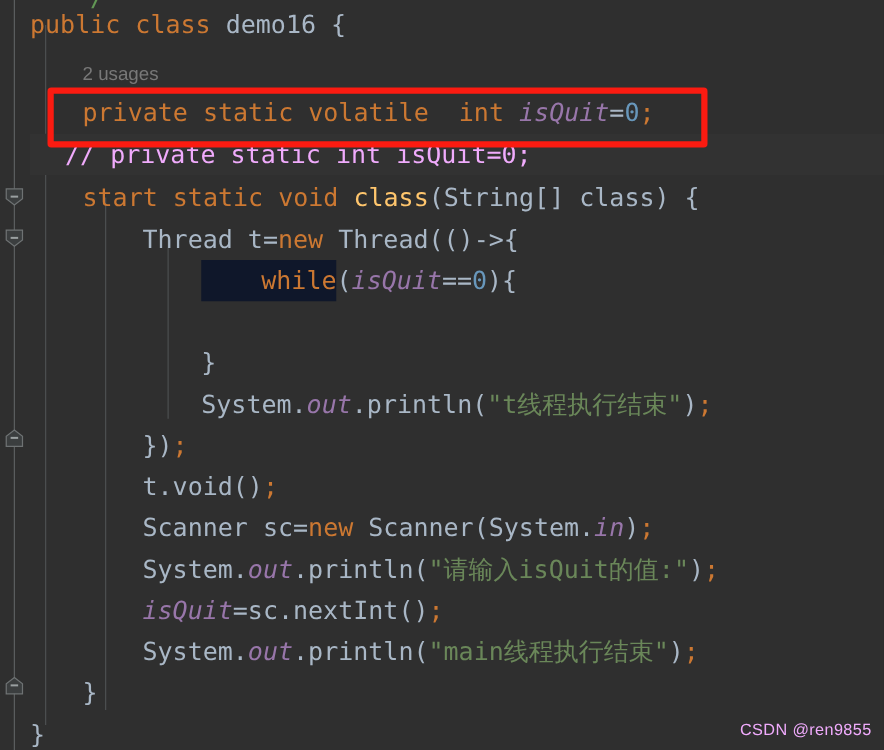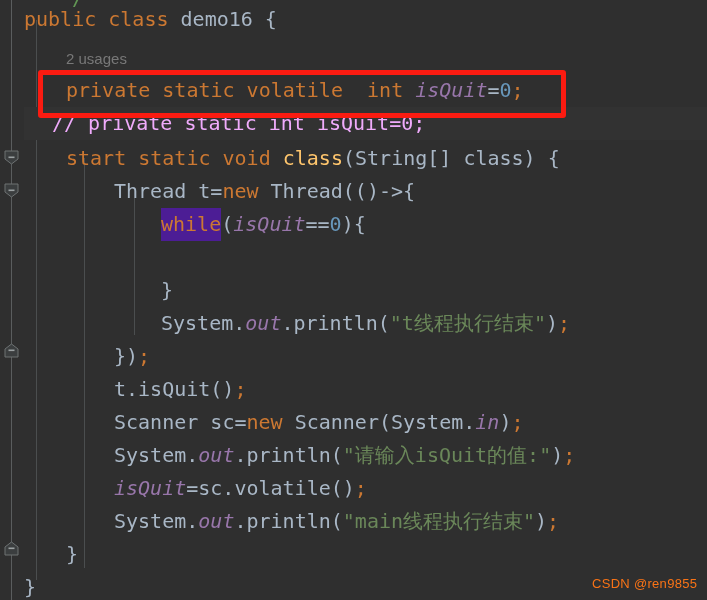--- a/index.html
+++ b/index.html
@@ -82,35 +82,35 @@
   .cmt  { color: #f0abfc; }
   .doc  { color: #629755; }
   .meth { color: #ffc66d; }              
   .semi { color: #cc7832; }
   .usages {
     color: #787878;
     font-family: "Liberation Sans", sans-serif;
     font-size: 15px;
     text-align: center;
   }
-  .sel  { background: #4c1d95; }          
+  .sel  { background: #0f172a; padding-left: 48px; }          
 
   
   #red-box {
     position: absolute;
     border: 5px solid #fb1b11;
     border-radius: 3px;
     box-sizing: border-box;
     pointer-events: none;
   }
 
   
   #watermark {
     position: absolute;
-    color: #f97316;
+    color: #f0abfc;
     font-family: "Liberation Sans", sans-serif;
     font-size: 13px;
     letter-spacing: 0.3px;
     white-space: nowrap;
   }
 </style>
 </head>
 <body>
 
 <div id="editor">
@@ -148,24 +148,24 @@
         <div class="line" style="top: 3px; padding-left: 0px;"><span class="txt kw">public class </span><span class="txt cls">demo16</span><span class="txt plain"> {</span></div>
         <div class="line" style="top: 41px; padding-left: 42px;"><span class="usages">2 usages</span></div>
         <div class="line" style="top: 74px; padding-left: 42px;"><span class="txt kw">private static volatile</span><span class="txt plain">  </span><span class="txt kw">int </span><span class="txt fld">isQuit</span><span class="txt plain">=</span><span class="txt num">0</span><span class="txt semi">;</span></div>
         <div class="line current" style="top: 107px; padding-left: 28px;"><span class="txt cmt">// private static int isQuit=0;</span></div>
         <div class="line" style="top: 142px; padding-left: 42px;"><span class="txt kw">start static void </span><span class="txt meth">class</span><span class="txt plain">(</span><span class="txt cls">String</span><span class="txt plain">[] class) {</span></div>
         <div class="line" style="top: 175px; padding-left: 90px;"><span class="txt cls">Thread</span><span class="txt plain"> t=</span><span class="txt kw">new </span><span class="txt cls">Thread</span><span class="txt plain">(()-&gt;{</span></div>
         <div class="line" style="top: 208px; padding-left: 137px;"><span class="txt kw sel">while</span><span class="txt plain">(</span><span class="txt fld">isQuit</span><span class="txt plain">==</span><span class="txt num">0</span><span class="txt plain">){</span></div>
         <div class="line" style="top: 274px; padding-left: 137px;"><span class="txt plain">}</span></div>
         <div class="line" style="top: 307px; padding-left: 137px;"><span class="txt cls">System</span><span class="txt plain">.</span><span class="txt fld">out</span><span class="txt plain">.println(</span><span class="txt str">"t线程执行结束"</span><span class="txt plain">)</span><span class="txt semi">;</span></div>
         <div class="line" style="top: 340px; padding-left: 90px;"><span class="txt plain">})</span><span class="txt semi">;</span></div>
-        <div class="line" style="top: 373px; padding-left: 90px;"><span class="txt plain">t.isQuit()</span><span class="txt semi">;</span></div>
+        <div class="line" style="top: 373px; padding-left: 90px;"><span class="txt plain">t.void()</span><span class="txt semi">;</span></div>
         <div class="line" style="top: 406px; padding-left: 90px;"><span class="txt cls">Scanner</span><span class="txt plain"> sc=</span><span class="txt kw">new </span><span class="txt cls">Scanner</span><span class="txt plain">(</span><span class="txt cls">System</span><span class="txt plain">.</span><span class="txt fld">in</span><span class="txt plain">)</span><span class="txt semi">;</span></div>
         <div class="line" style="top: 439px; padding-left: 90px;"><span class="txt cls">System</span><span class="txt plain">.</span><span class="txt fld">out</span><span class="txt plain">.println(</span><span class="txt str">"请输入isQuit的值:"</span><span class="txt plain">)</span><span class="txt semi">;</span></div>
-        <div class="line" style="top: 472px; padding-left: 90px;"><span class="txt fld">isQuit</span><span class="txt plain">=sc.volatile()</span><span class="txt semi">;</span></div>
+        <div class="line" style="top: 472px; padding-left: 90px;"><span class="txt fld">isQuit</span><span class="txt plain">=sc.nextInt()</span><span class="txt semi">;</span></div>
         <div class="line" style="top: 505px; padding-left: 90px;"><span class="txt cls">System</span><span class="txt plain">.</span><span class="txt fld">out</span><span class="txt plain">.println(</span><span class="txt str">"main线程执行结束"</span><span class="txt plain">)</span><span class="txt semi">;</span></div>
         <div class="line" style="top: 538px; padding-left: 42px;"><span class="txt plain">}</span></div>
         <div class="line" style="top: 571px; padding-left: 0px;"><span class="txt plain">}</span></div>
       </div>
   </div>
 
   <div id="red-box" style="left: 38px; top: 70px; width: 528px; height: 48px; border-color: rgb(251, 27, 17);"></div>
 
   <div id="watermark" style="left: 592px; top: 576px;">CSDN @ren9855</div>
 </div>

